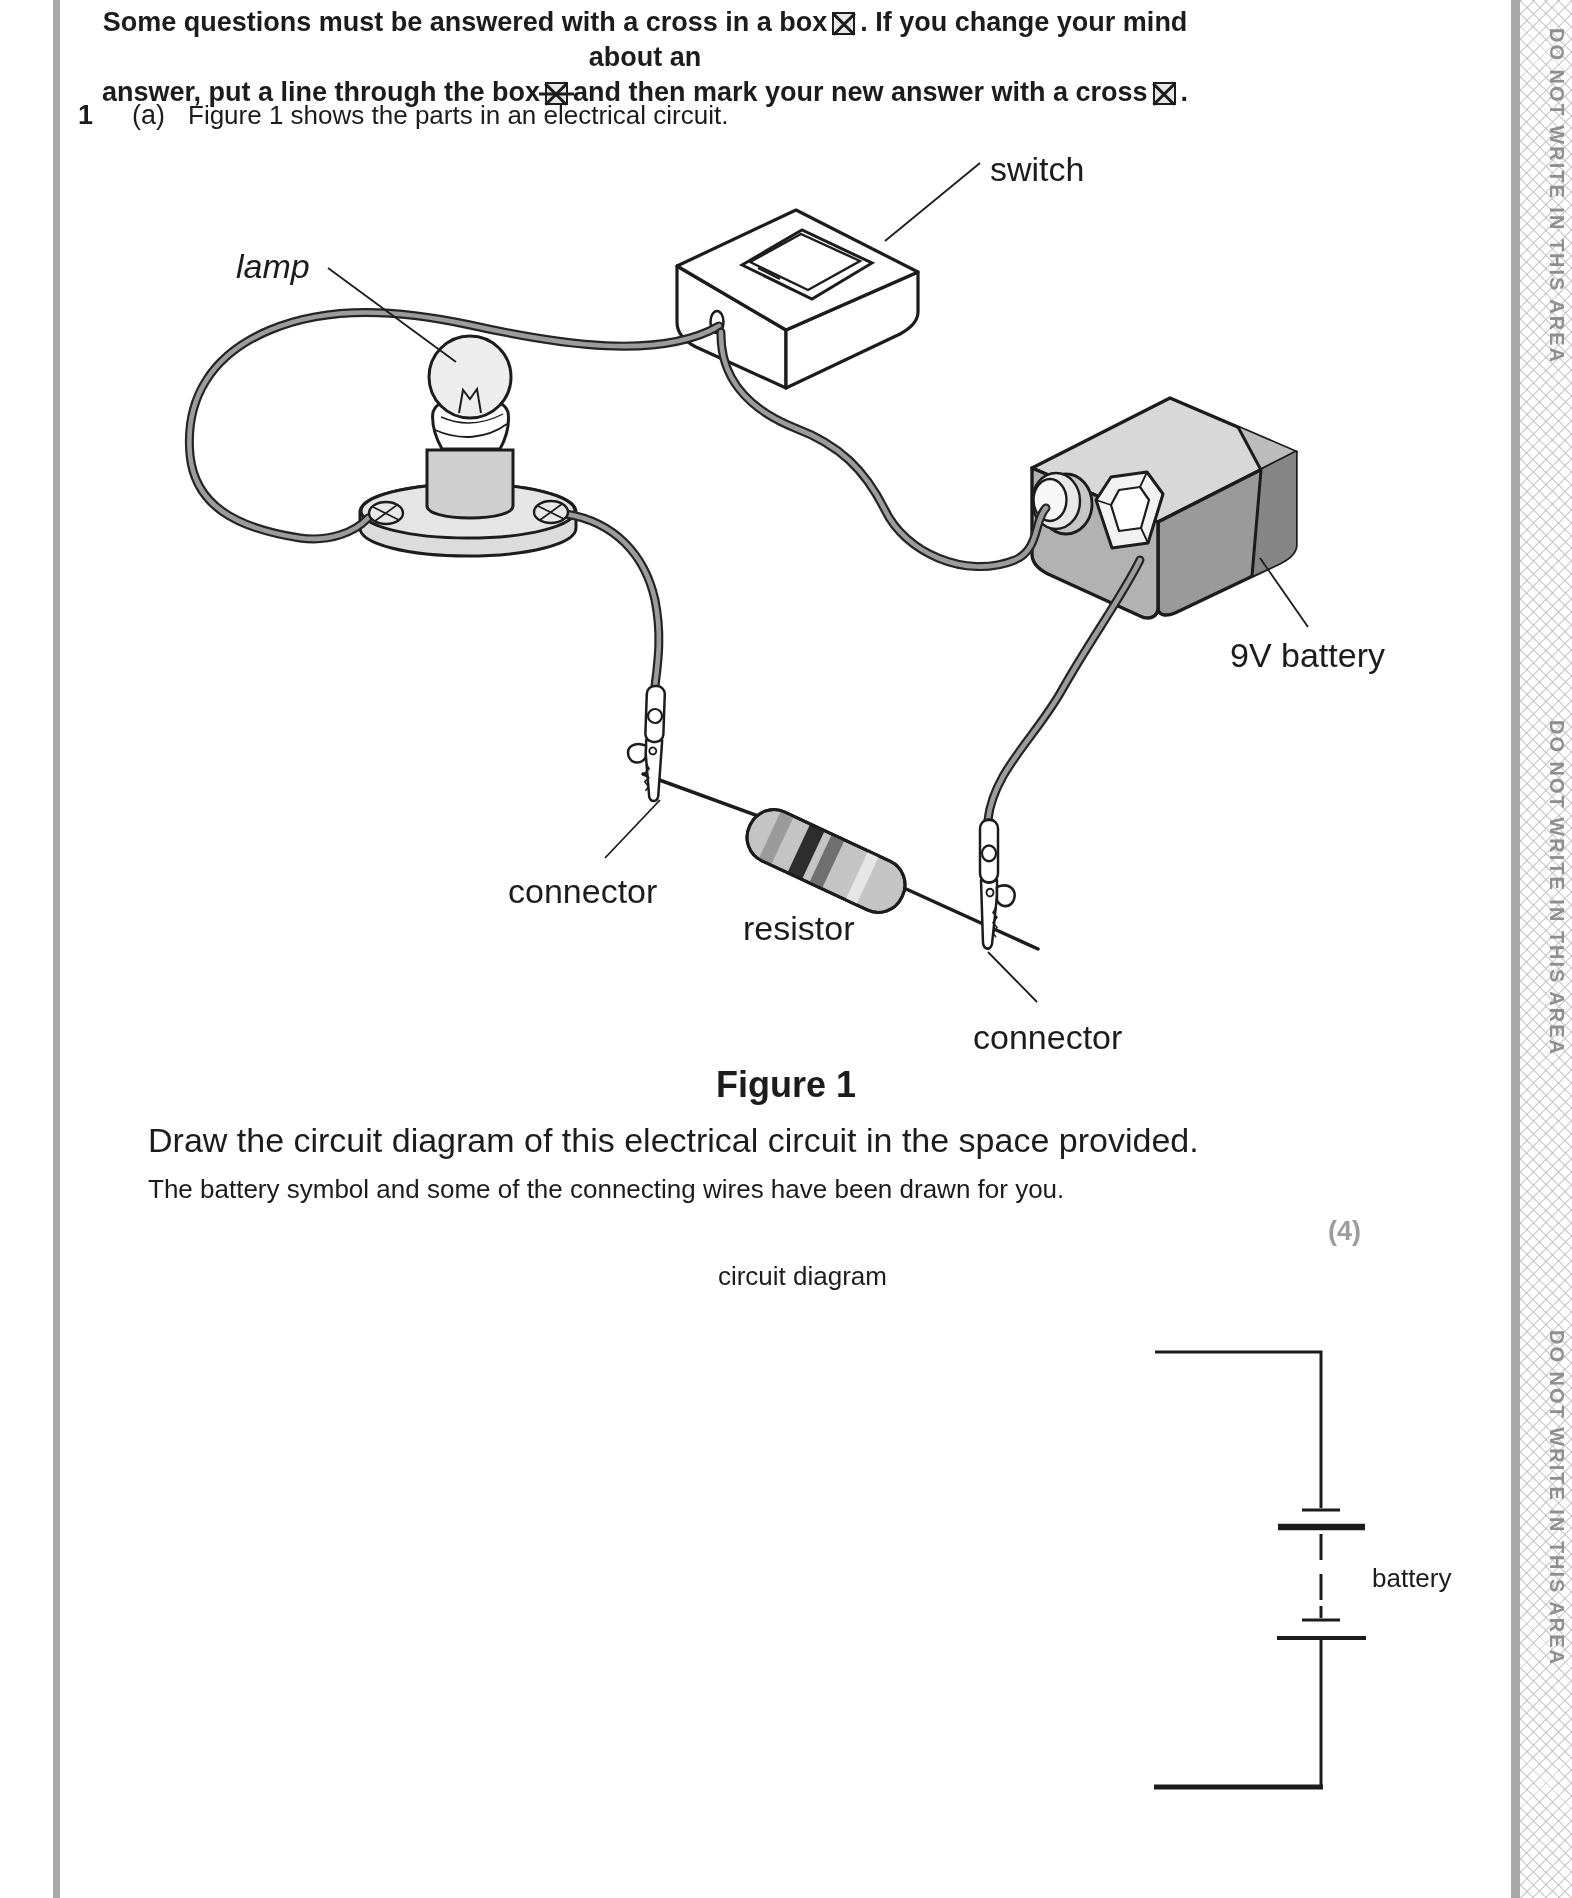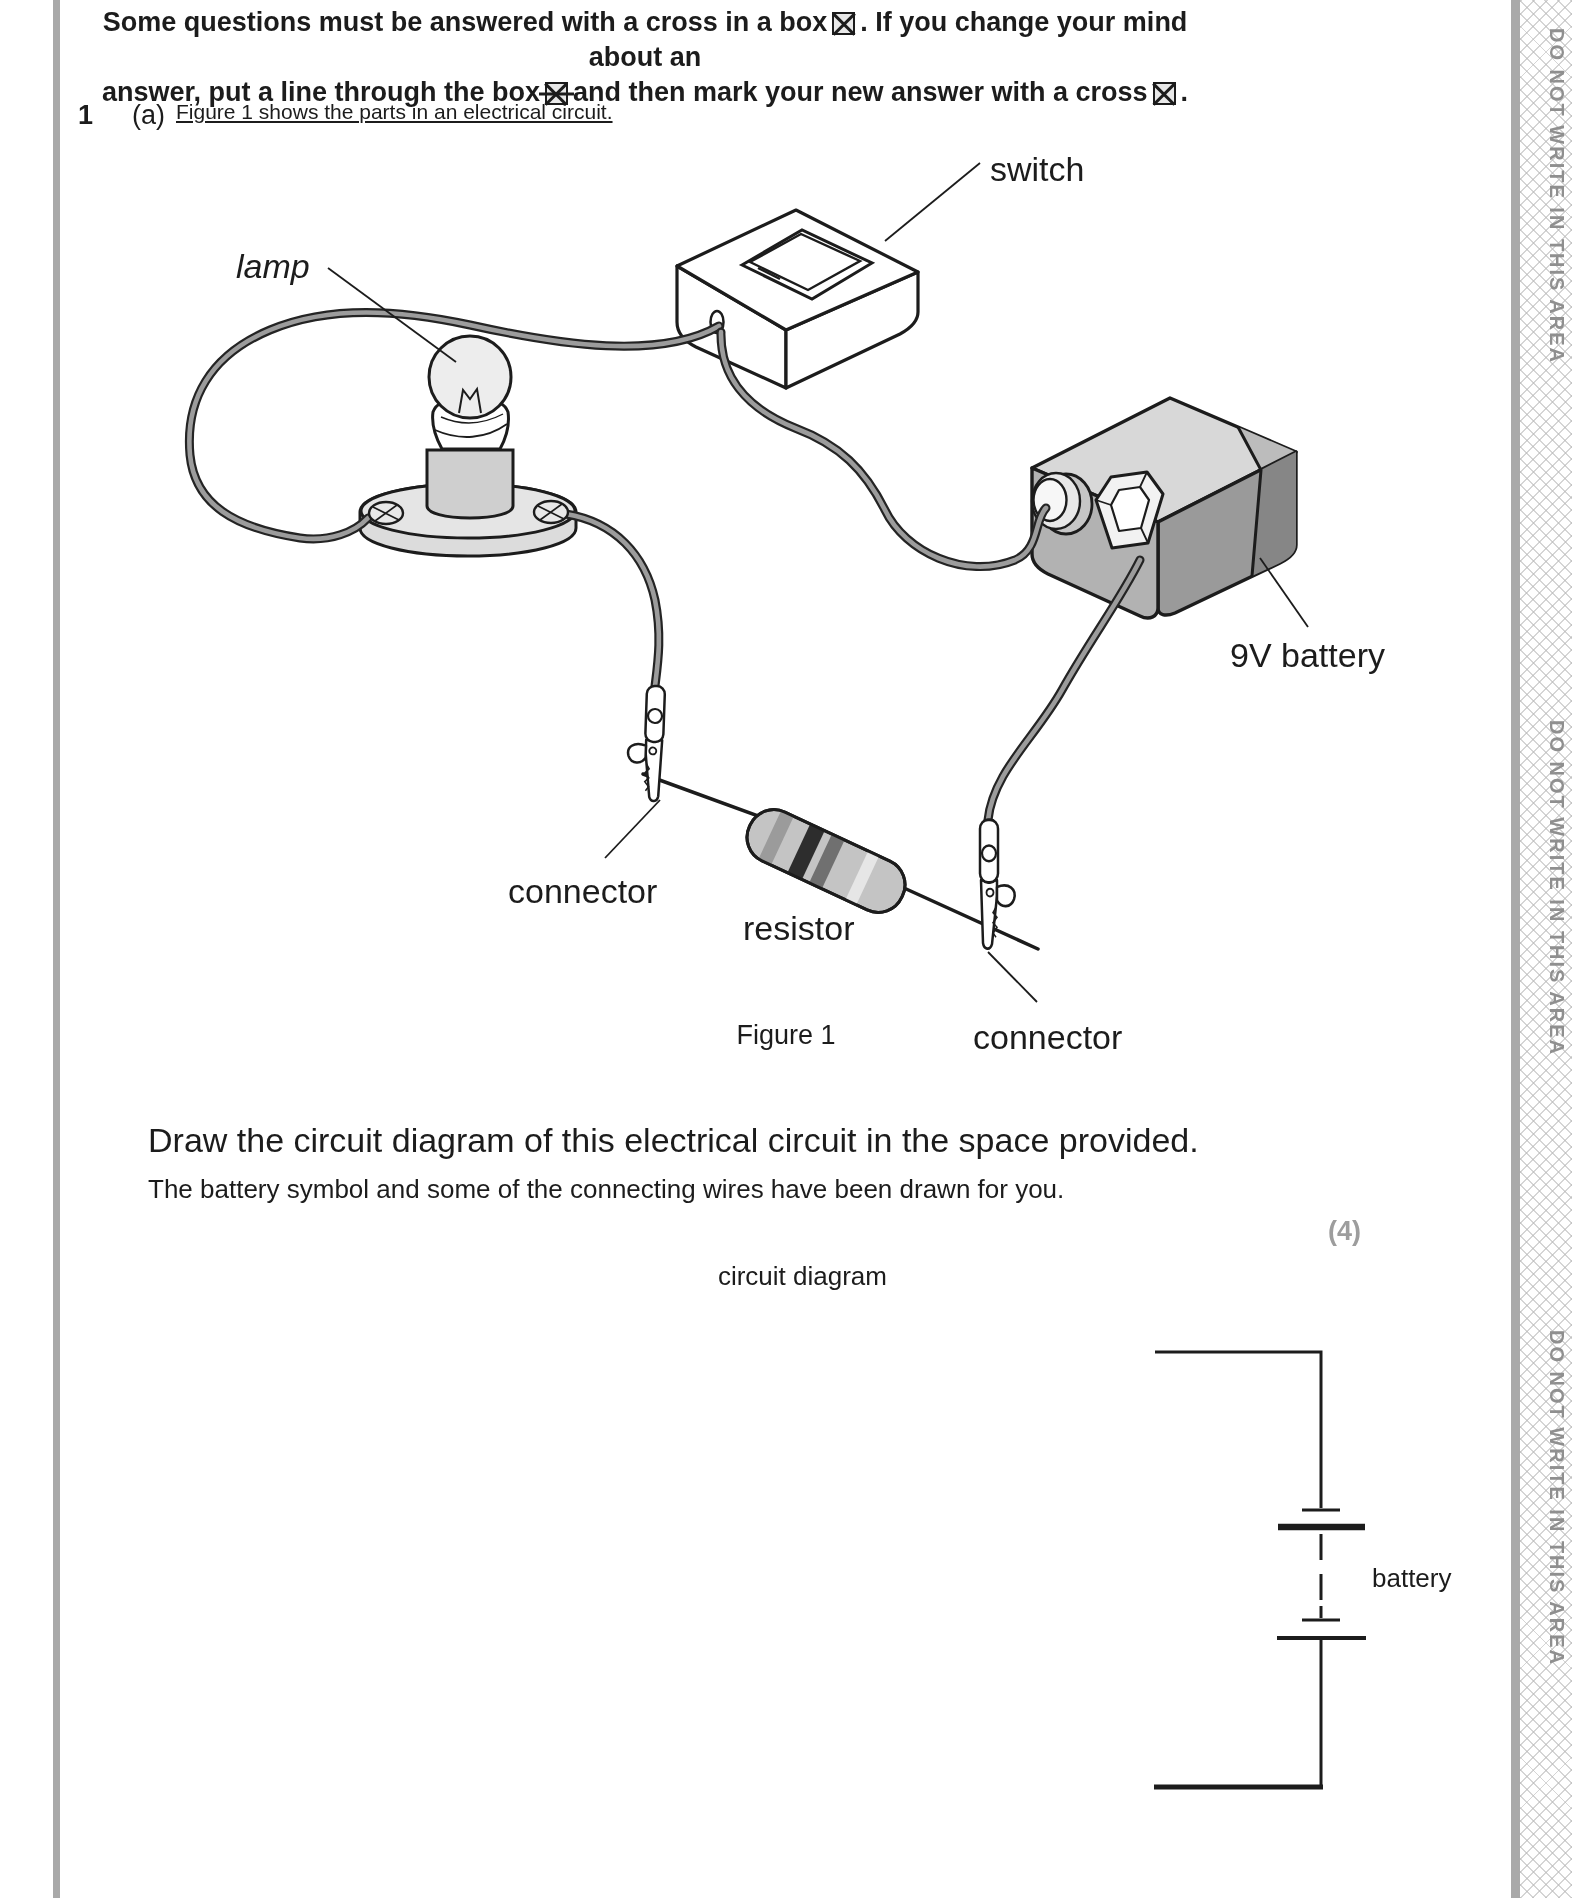--- a/index.html
+++ b/index.html
@@ -46,32 +46,32 @@
   }
   .cbox::before { transform:translate(-50%,-50%) rotate(45deg); }
   .cbox::after  { transform:translate(-50%,-50%) rotate(-45deg); }
   .strike-line {
     position:absolute; top:50%; left:-8px; right:-8px; height:3px;
     background:#1c1c1c; transform:translateY(-50%);
   }
 
   .q-number { left:78px;  top:100px; font-size:27px; font-weight:bold; }
   .q-part   { left:132px; top:100px; font-size:27px; }
-  .q-text   { left:176px; top:100px; font-size:21px;text-decoration:underline; }
+  .q-text   { left:188px; top:100px; font-size:26px; }
 
   .fig-label { font-size:34px; }
   .lbl-switch     { left:990px;  top:150px; }
   .lbl-lamp       { left:236px;  top:247px;font-style:italic; }
   .lbl-battery9v  { left:1230px; top:636px; }
   .lbl-conn-left  { left:508px;  top:872px; }
   .lbl-resistor   { left:743px;  top:909px; }
   .lbl-conn-right { left:973px;  top:1018px; }
 
-  .fig-caption { left:686px; top:1020px; width:200px; text-align:center;
-                 font-size:27px; font-weight:normal; }
+  .fig-caption { left:686px; top:1064px; width:200px; text-align:center;
+                 font-size:36px; font-weight:bold; }
 
   .task1 { left:148px; top:1121px; font-size:34px; }
   .task2 { left:148px; top:1174px; font-size:26px; }
   .marks { left:1328px; top:1216px; font-size:27px; font-weight:bold; color:#9d9d9d; }
   .space-label { left:687px; top:1261px; width:200px; text-align:right; font-size:26px; }
   .battery-sym-label { left:1372px; top:1563px; font-size:26px; }
 
   svg { position:absolute; left:0; top:0; }
   .ol   { fill:none; stroke:#242424; stroke-width:9;   stroke-linecap:round; }
   .core { fill:none; stroke:#9c9c9c; stroke-width:4.6; stroke-linecap:round; }

